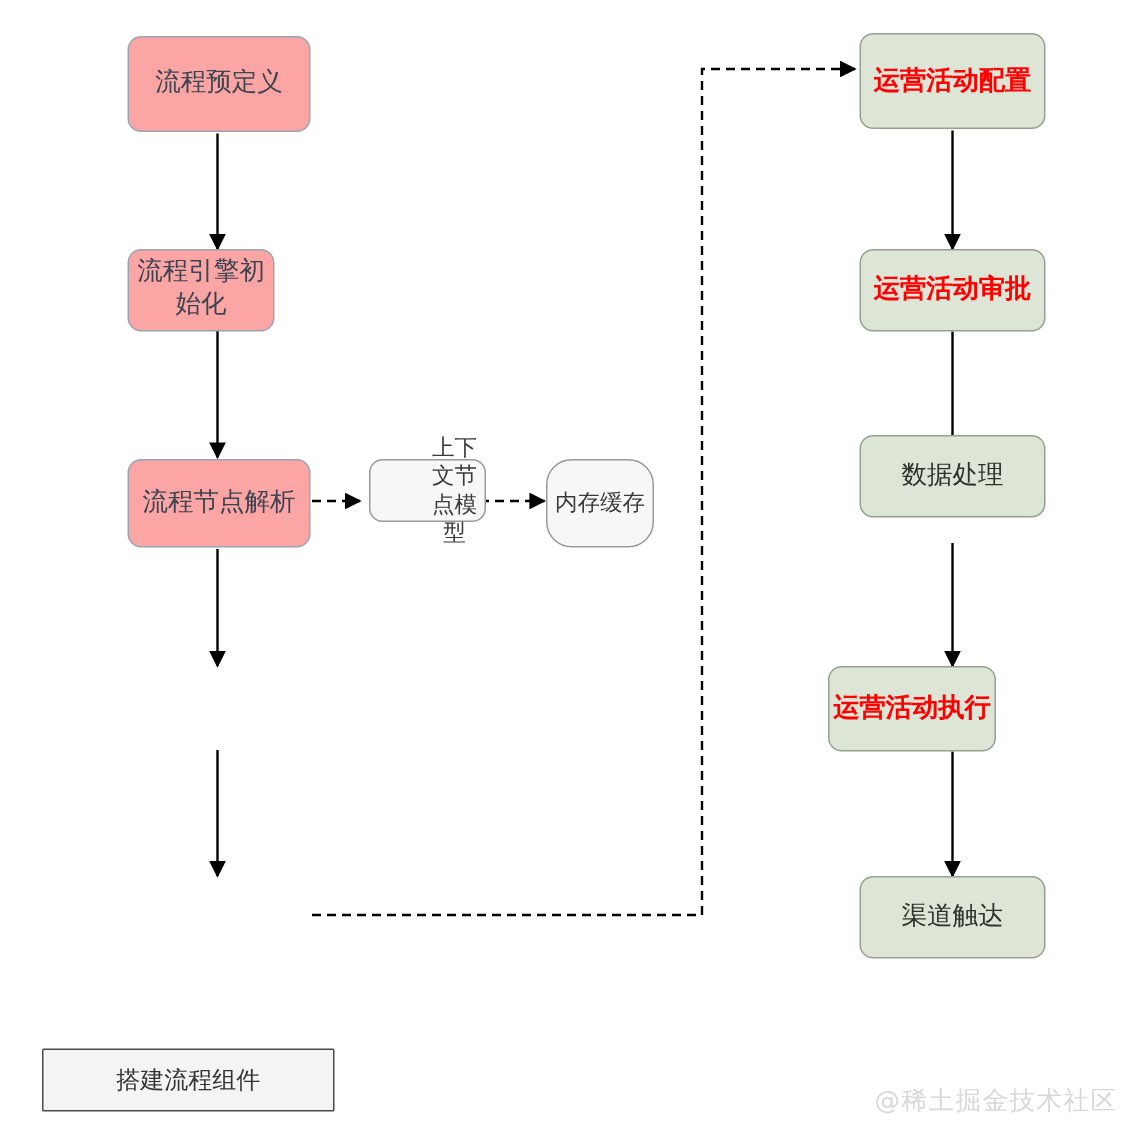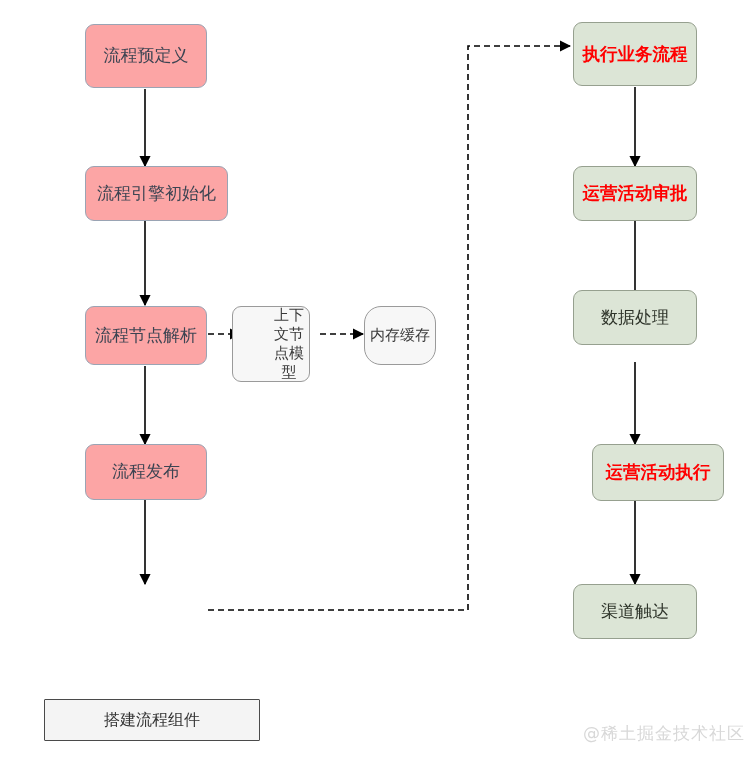--- a/index.html
+++ b/index.html
@@ -103,40 +103,39 @@
     <path d="M 208 610 L 468 610 L 468 46 L 570 46" fill="none" stroke="#000000" stroke-width="1.6" stroke-dasharray="6 4" marker-end="url(#arrow)"></path>
 
     <line x1="635" y1="87" x2="635" y2="166" stroke="#000000" stroke-width="1.6" marker-end="url(#arrow)"></line>
     <line x1="635" y1="221" x2="635" y2="305" stroke="#000000" stroke-width="1.6" marker-end="url(#arrow)"></line>
     <line x1="635" y1="362" x2="635" y2="444" stroke="#000000" stroke-width="1.6" marker-end="url(#arrow)"></line>
     <line x1="635" y1="501" x2="635" y2="584" stroke="#000000" stroke-width="1.6" marker-end="url(#arrow)"></line>
   </svg>
 
   <div class="node blue" style="left:85px; top:24px; width:122px; height:64px;">流程预定义</div>
 
-  <div class="node blue" style="left:85px; top:166px; width:143px; height:55px;">流程引擎初始化</div>
+  <div class="node blue" style="left:85px; top:166px; width:98px; height:55px;font-family:Liberation Mono, monospace;">流程引擎初始化</div>
 
   <div class="node blue" style="left:85px; top:306px; width:122px; height:59px;">流程节点解析</div>
 
-  <div class="node blue" style="left:85px; top:444px; width:122px; height:56px;">流程发布</div>
 
 
-  <div class="node plain" style="left:232px; top:306px; width:78px; height:76px;padding-left:36px;">上下文节
+  <div class="node plain" style="left:246px; top:306px; width:78px; height:42px;padding-left:36px;">上下文节
 点模型</div>
 
   <div class="node plain" style="left:364px; top:306px; width:72px; height:59px;border-radius:17px;">内存缓存</div>
 
-  <div class="node green accent" style="left:573px; top:22px; width:124px; height:64px;">执行业务流程</div>
+  <div class="node green accent" style="left:573px; top:22px; width:124px; height:64px;">运营活动配置</div>
 
   <div class="node green accent" style="left:573px; top:166px; width:124px; height:55px;">运营活动审批</div>
 
   <div class="node green" style="left:573px; top:290px; width:124px; height:55px;">数据处理</div>
 
-  <div class="node green accent" style="left:592px; top:444px; width:132px; height:57px;">运营活动执行</div>
+  <div class="node green accent" style="left:552px; top:444px; width:112px; height:57px;">运营活动执行</div>
 
   <div class="node green" style="left:573px; top:584px; width:124px; height:55px;">渠道触达</div>
 
-  <div class="legend" style="left:44px; top:699px; width:216px; height:42px;">搭建流程组件</div>
+  <div class="legend" style="left:28px; top:699px; width:195px; height:42px;">搭建流程组件</div>
 
 
   <div class="watermark" style="left:583px; top:722px;">@稀土掘金技术社区</div>
 
 </div>
 
 </body></html>

